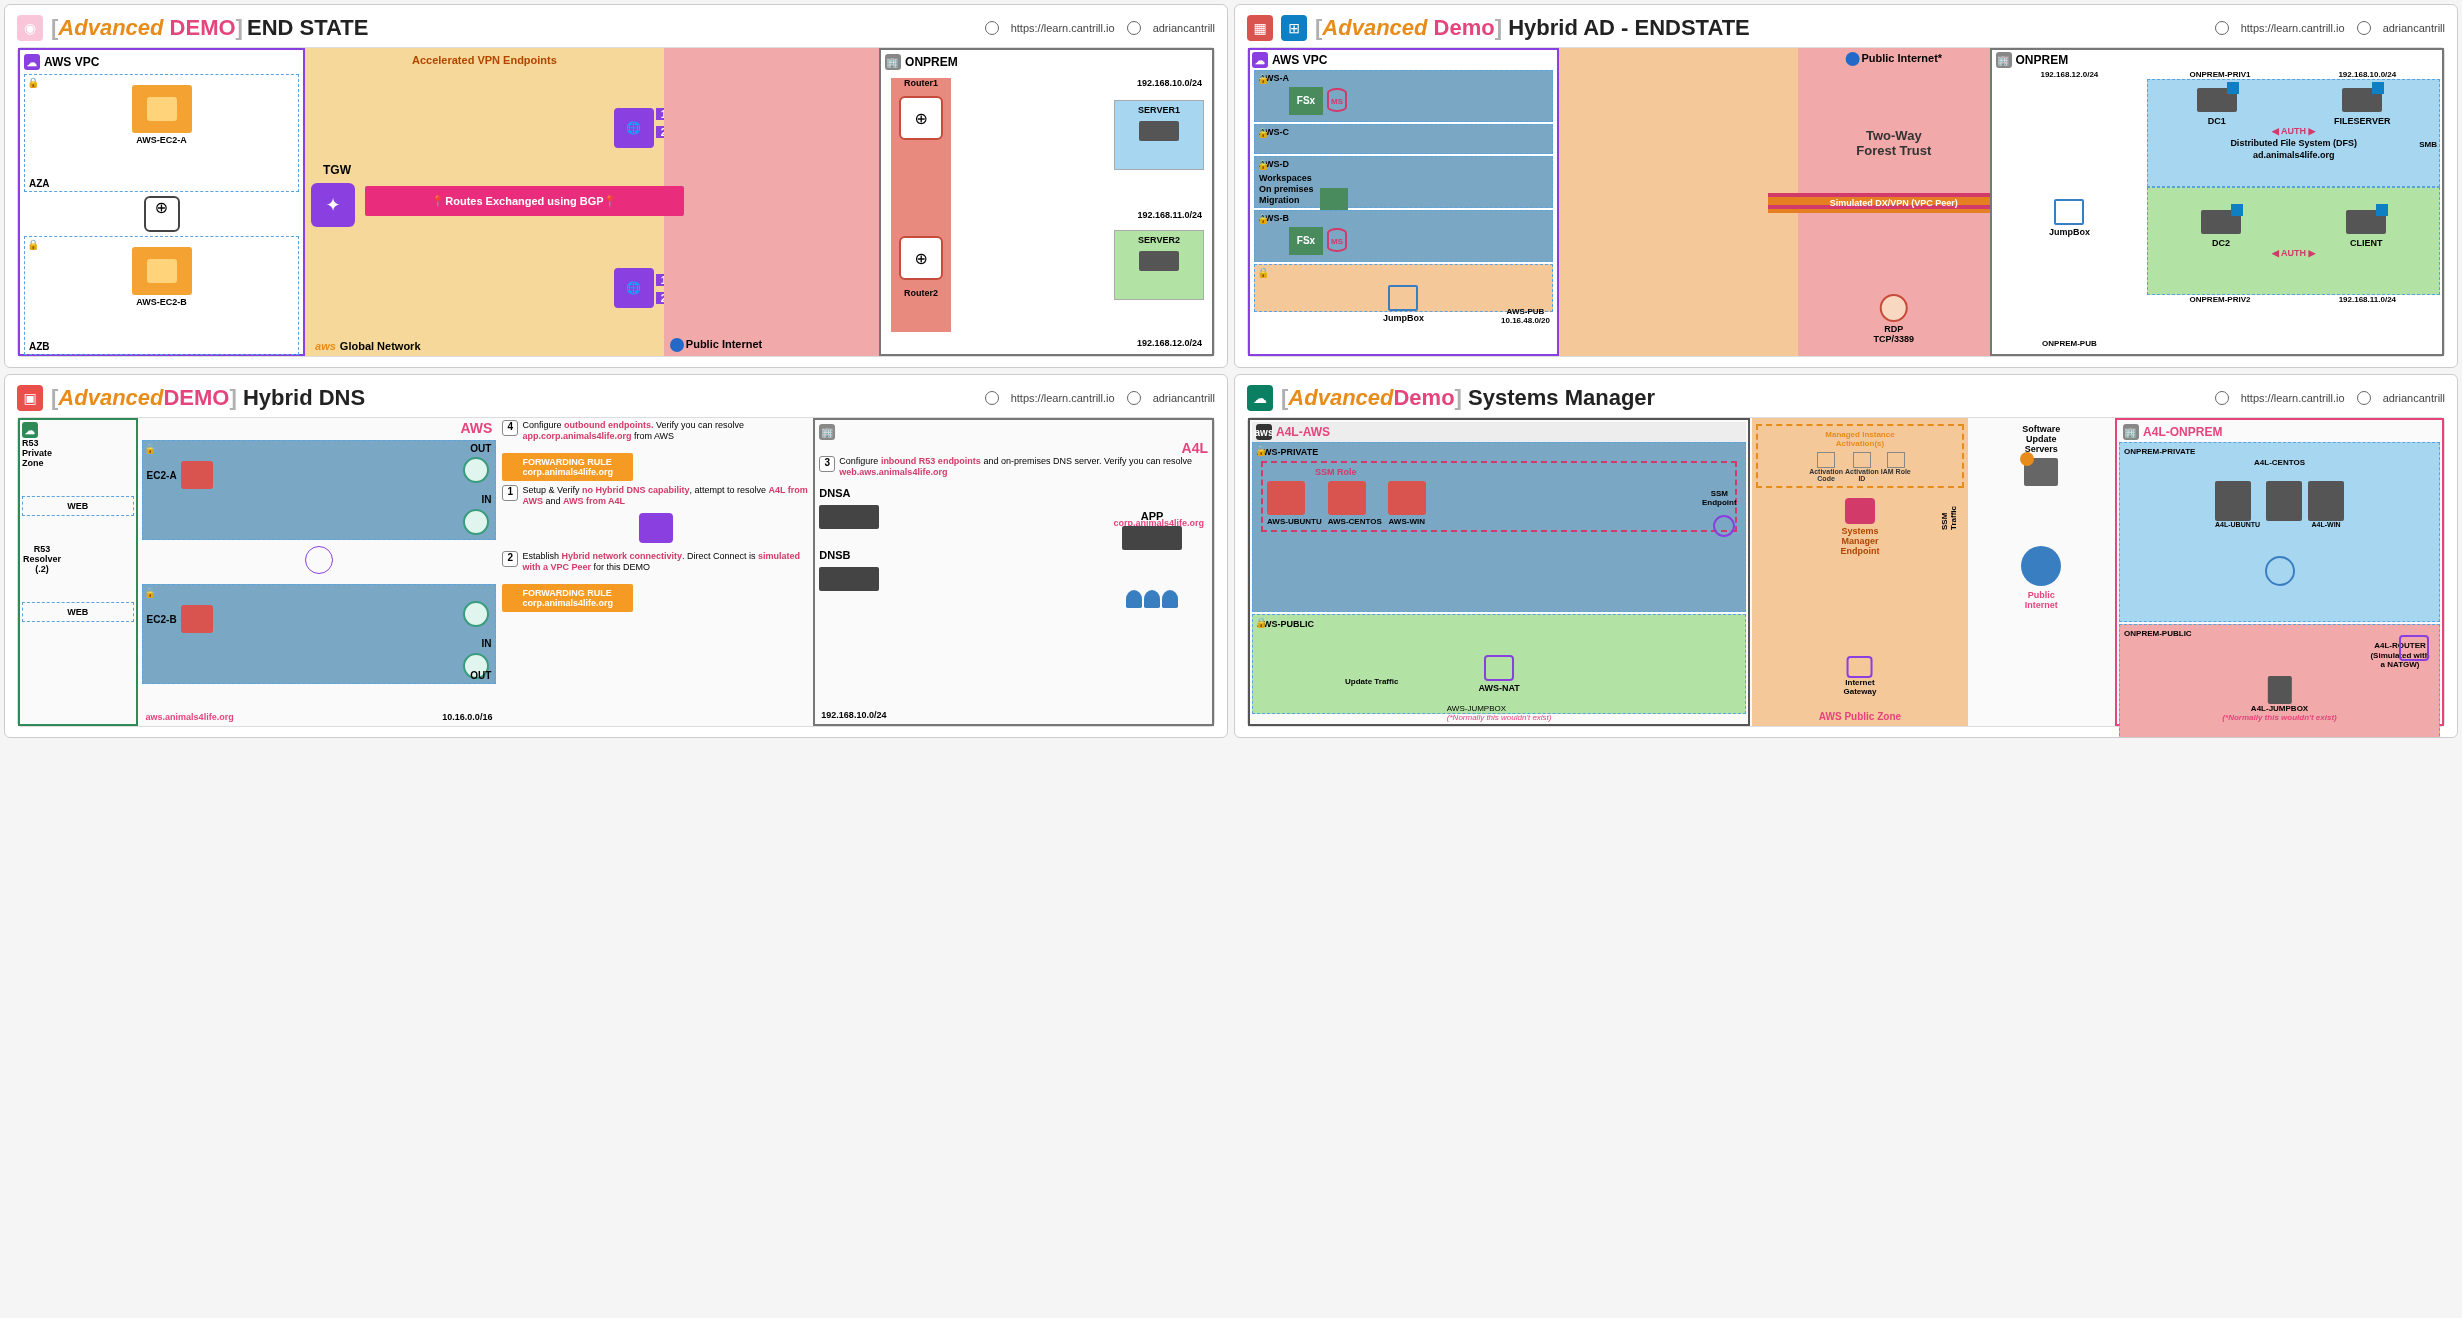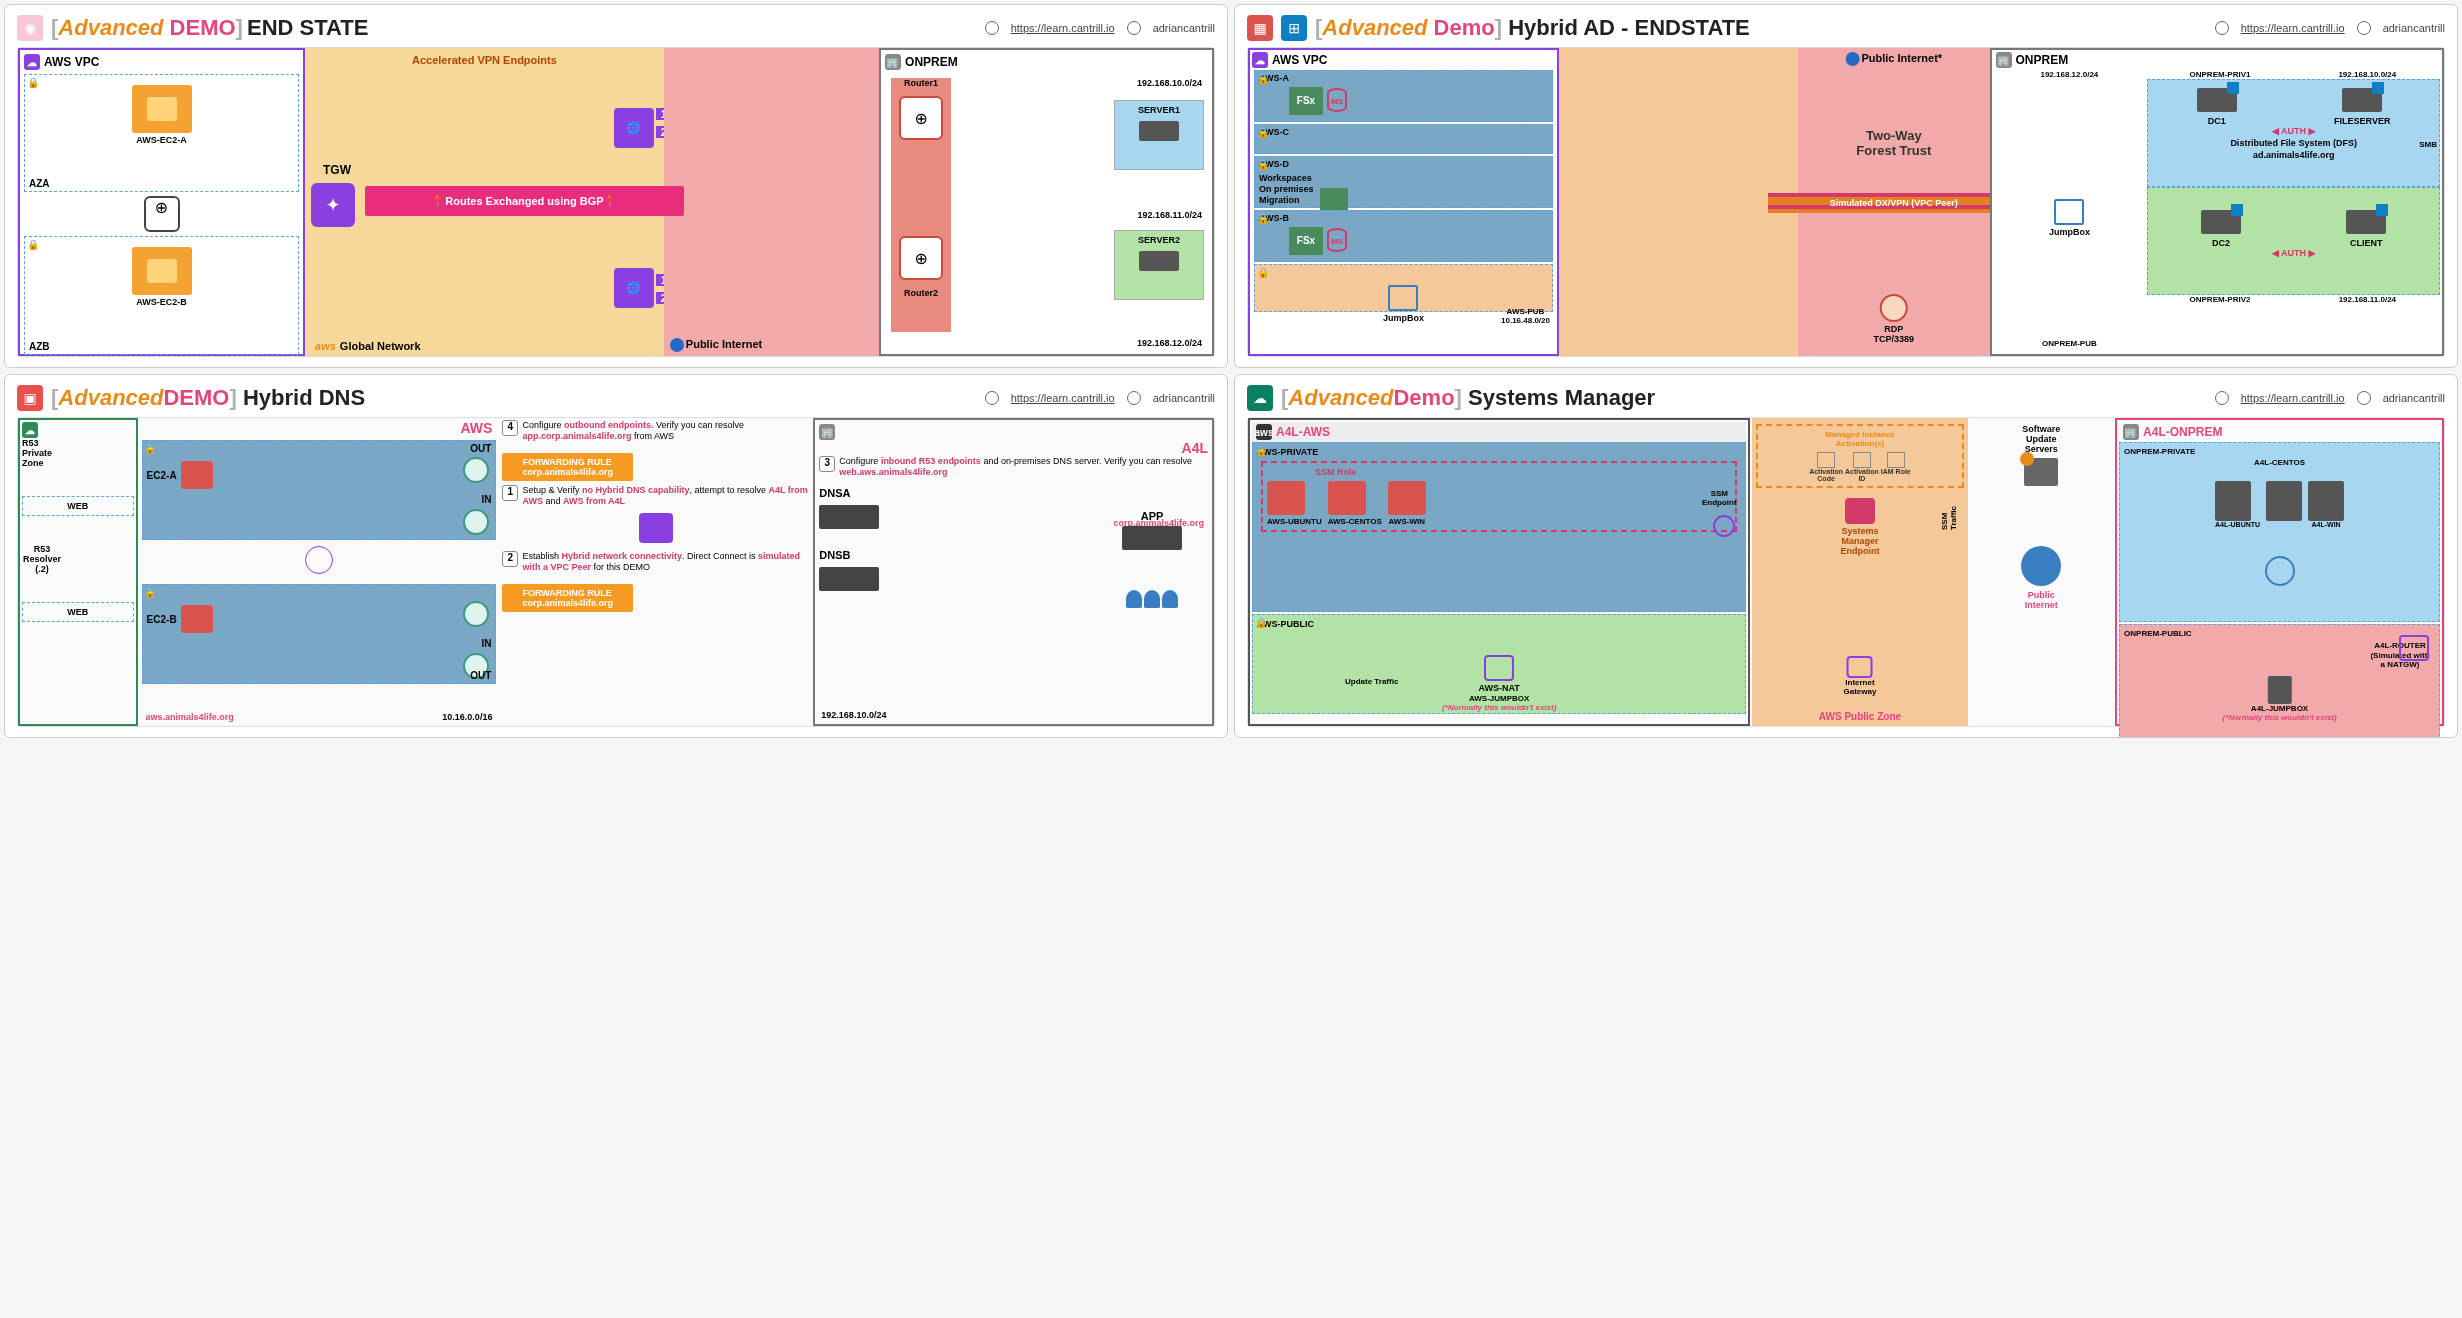--- a/index.html
+++ b/index.html
@@ -11,21 +11,21 @@
 .hi-pink { background: #f8c6d8; }
 .hi-red { background: #d9534f; }
 .hi-org { background: #e9504b; }
 .hi-teal { background: #0b7f62; }
 .hi-win { background: #0e7fc2; }
 .title { font-size: 22px; font-weight: 800; color: #222; }
 .title .br { color: #b0b0b0; }
 .title .adv { color: #e78c1a; font-style: italic; }
 .title .demo { color: #e6447d; margin-top: 40px; }
 .header-right { margin-left: auto; display: flex; align-items: center; gap: 12px; font-size: 11px; color: #444; }
-.link { text-decoration: underline; }
+.link { }
 .hr-icon { width: 14px; height: 14px; border-radius: 50%; border: 1px solid #666; display: inline-block; }
 .diagram-body { border: 1px solid #ddd; border-radius: 4px; position: relative; height: 310px; background: #fafafa; }
 
 
 .p1-cols { display: flex; height: 100%; }
 .p1-vpc { flex: 0 0 24%; border: 2px solid #8a3fe0; padding: 4px; background: #fff; position: relative; }
 .col-title { font-size: 12px; font-weight: 700; display: flex; gap: 4px; align-items: center; }
 .small-icon { width: 16px; height: 16px; border-radius: 3px; display: inline-flex; align-items: center; justify-content: center; font-size: 10px; }
 .si-purple { background: #8a3fe0; color: #fff; }
 .si-gray { background: #888; color: #fff; }
@@ -460,21 +460,21 @@
           </div>
           <div class="ssm-ep-lbl" style="white-space:pre-line">SSM
 Endpoint</div>
           <div style="position:absolute;right:10px;top:72px;width:22px;height:22px;border:2px solid #8a3fe0;border-radius:50%"></div>
         </div>
         <div class="aws-pub">
           <span class="lock-mini">🔒</span><span>AWS-PUBLIC</span>
           <div class="aws-nat"><div class="nat-icon"></div><span>AWS-NAT</span></div>
           <div class="update-traffic">Update Traffic</div>
         </div>
-        <div style="position:absolute;bottom:12px;left:50%;transform:translateX(-50%);font-size:8px;font-weight:700;text-align:center"><span>AWS-JUMPBOX</span><br><span class="jb-note">(*Normally this wouldn't exist)</span></div>
+        <div style="position:absolute;bottom:2px;left:50%;transform:translateX(-50%);font-size:8px;font-weight:400;"><span>AWS-JUMPBOX</span><br><span class="jb-note">(*Normally this wouldn't exist)</span></div>
       </div>
       <div class="p4-mid">
         <div class="mia">
           <div style="white-space:pre-line">Managed Instance
 Activation(s)</div>
           <div class="mia-row">
             <div class="mia-item">
                   <div class="mia-ic"></div>
                   <div style="white-space:pre-line">Activation
 Code</div>

